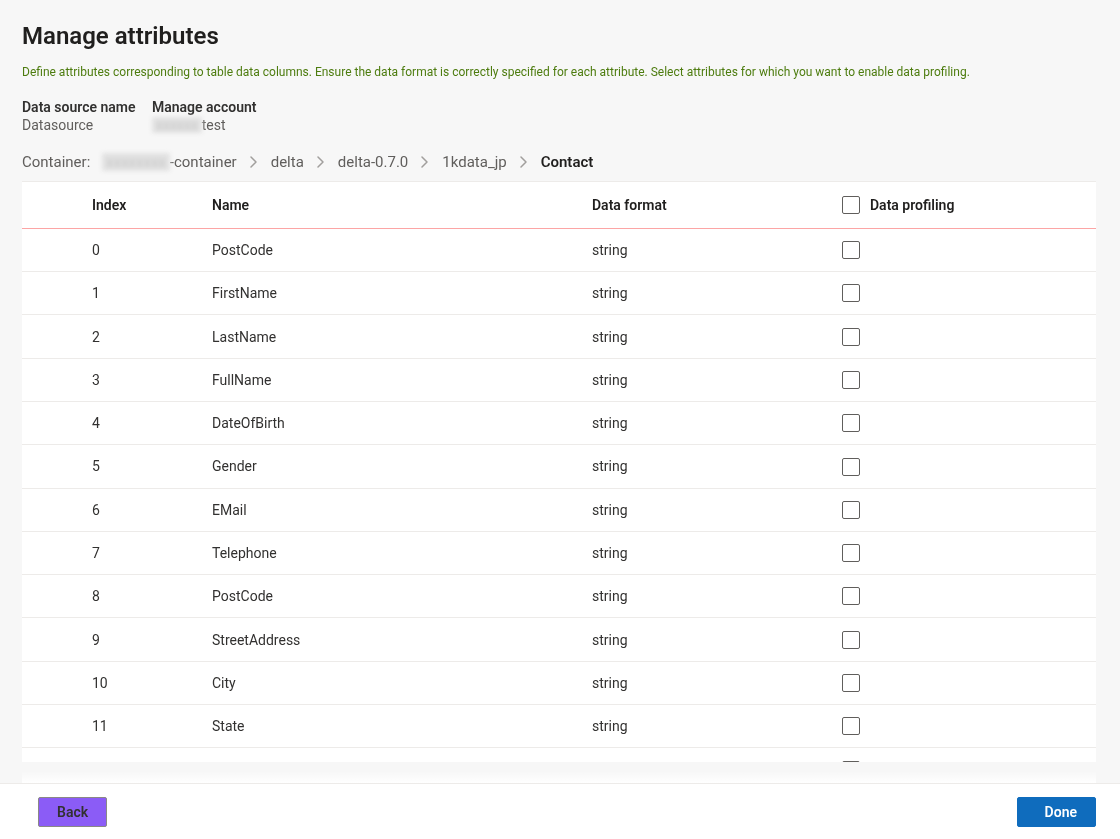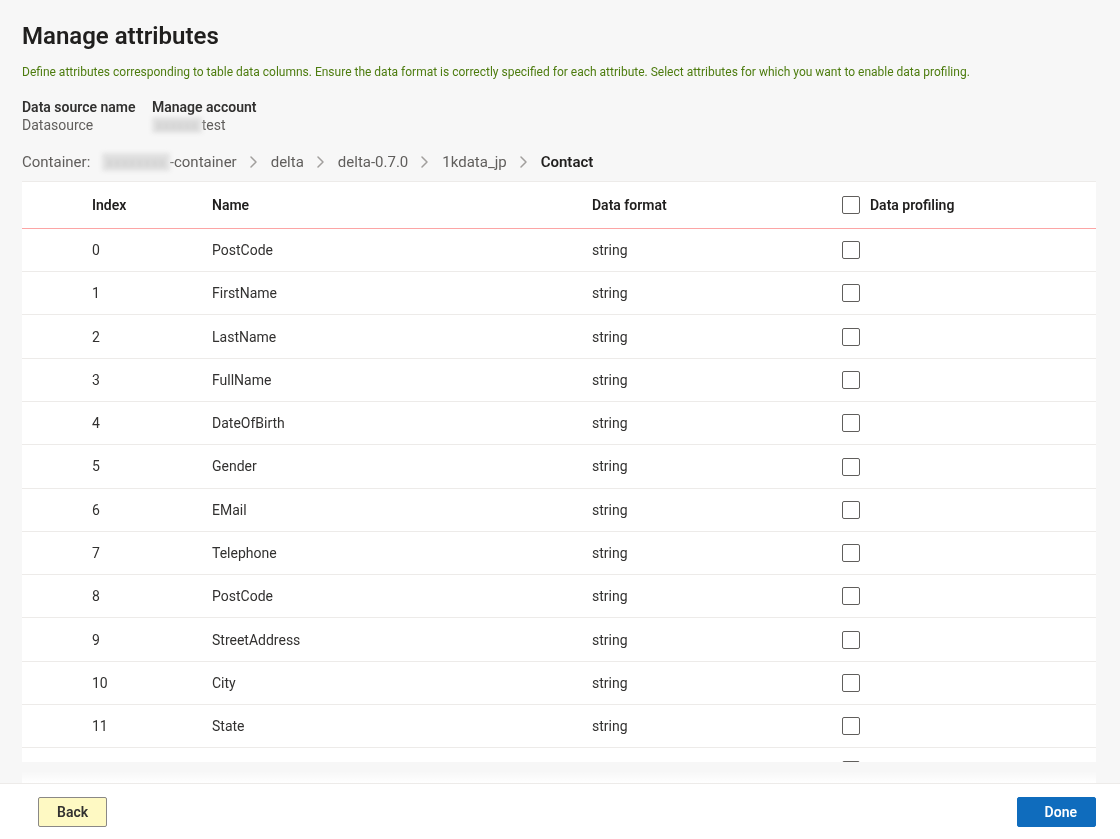--- a/index.html
+++ b/index.html
@@ -134,21 +134,21 @@
     }
     .btn {
       font-family: inherit;
       font-size: 14px;
       font-weight: 600;
       padding: 6px 18px;
       border-radius: 2px;
       cursor: pointer;
     }
     .btn-default {
-      background: #fef9c3;
+      background: #8b5cf6;
       color: #323130;
       border: 1px solid #8a8886;
     }
     .btn-primary {
       background: #0f6cbd;
       color: #ffffff;
       border: 1px solid #0f6cbd;
       padding-left: 27px;
     }
     

